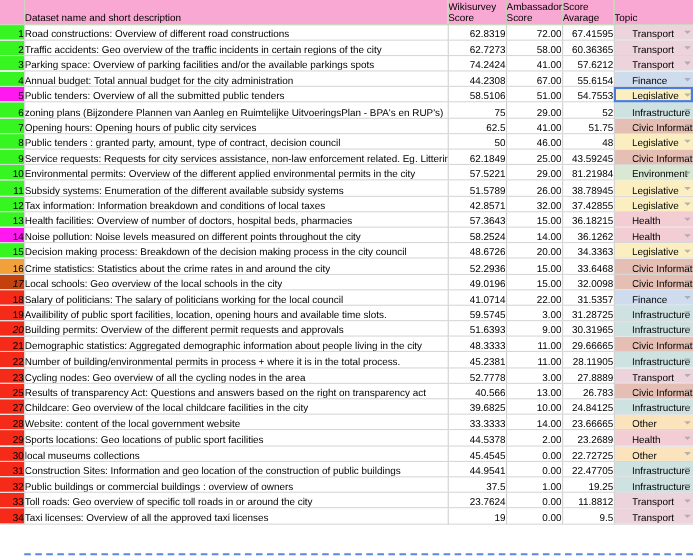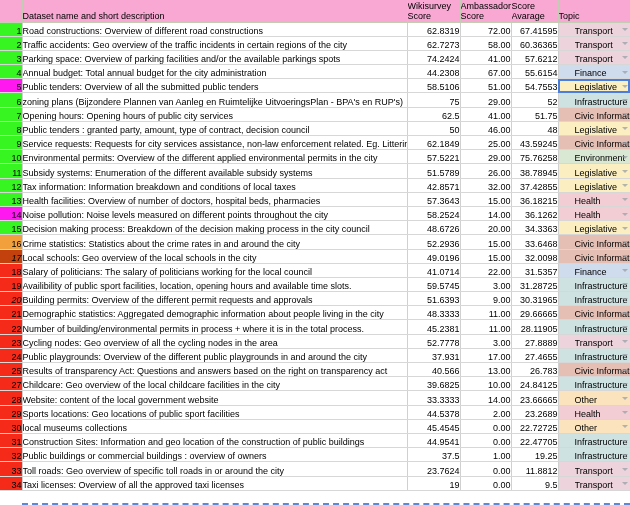--- a/index.html
+++ b/index.html
@@ -259,21 +259,21 @@
           <td class="topic" style="background: rgb(229, 191, 180);">
             <span class="tlabel">Civic Information</span>
             <span class="caret"></span>
           </td>
         </tr>
         <tr class="data-row">
           <td class="rownum" style="background: rgb(54, 245, 32);">10</td>
           <td class="desc">Environmental permits: Overview of the different applied environmental permits in the city</td>
           <td class="num">57.5221</td>
           <td class="num">29.00</td>
-          <td class="num">75.76258</td>
+          <td class="num">81.21984</td>
           <td class="topic" style="background: rgb(216, 232, 210);">
             <span class="tlabel">Environment</span>
             <span class="caret"></span>
           </td>
         </tr>
         <tr class="data-row">
           <td class="rownum" style="background: rgb(54, 245, 32);">11</td>
           <td class="desc">Subsidy systems: Enumeration of the different available subsidy systems</td>
           <td class="num">51.5789</td>
           <td class="num">26.00</td>
@@ -409,31 +409,20 @@
           <td class="desc">Cycling nodes: Geo overview of all the cycling nodes in the area</td>
           <td class="num">52.7778</td>
           <td class="num">3.00</td>
           <td class="num">27.8889</td>
           <td class="topic" style="background: rgb(236, 211, 220);">
             <span class="tlabel">Transport</span>
             <span class="caret"></span>
           </td>
         </tr>
         <tr class="data-row">
-          <td class="rownum" style="background: rgb(246, 42, 25);">24</td>
-          <td class="desc">Public playgrounds: Overview of the different public playgrounds in and around the city</td>
-          <td class="num">37.931</td>
-          <td class="num">17.00</td>
-          <td class="num">27.4655</td>
-          <td class="topic" style="background: rgb(207, 226, 226);">
-            <span class="tlabel">Infrastructure</span>
-            <span class="caret"></span>
-          </td>
-        </tr>
-        <tr class="data-row">
           <td class="rownum" style="background: rgb(246, 42, 25);">25</td>
           <td class="desc">Results of transparency Act: Questions and answers based on the right on transparency act</td>
           <td class="num">40.566</td>
           <td class="num">13.00</td>
           <td class="num">26.783</td>
           <td class="topic" style="background: rgb(229, 191, 180);">
             <span class="tlabel">Civic Information</span>
             <span class="caret"></span>
           </td>
         </tr>

